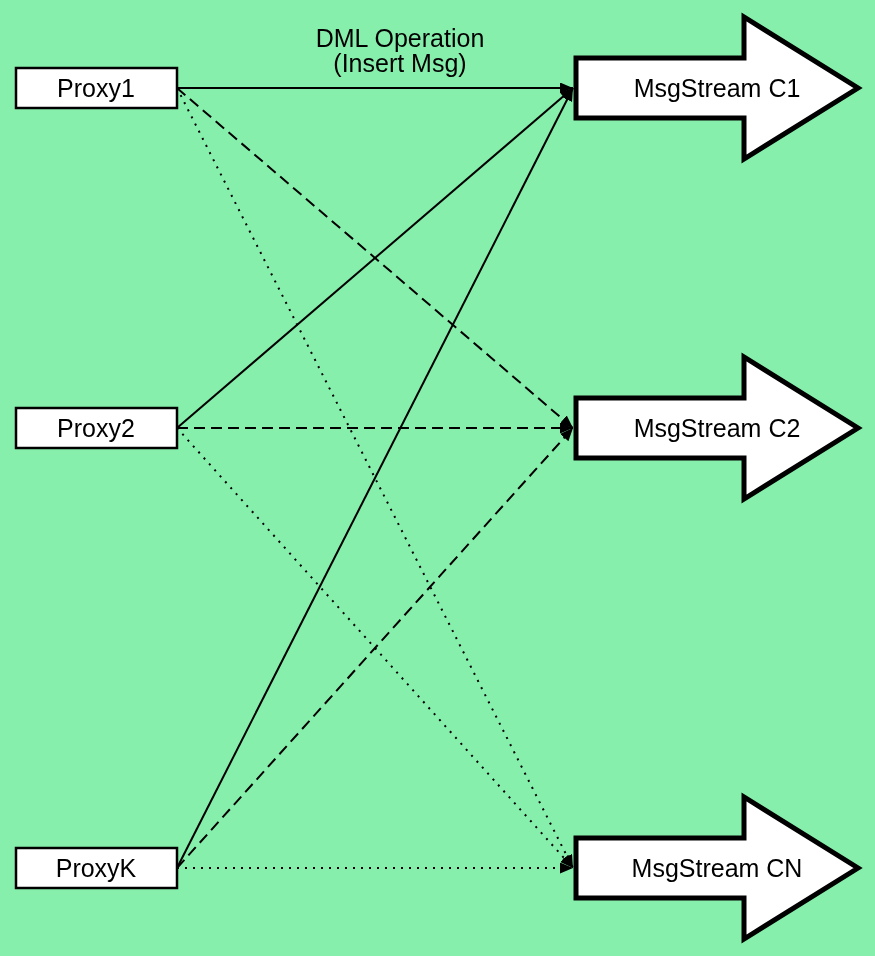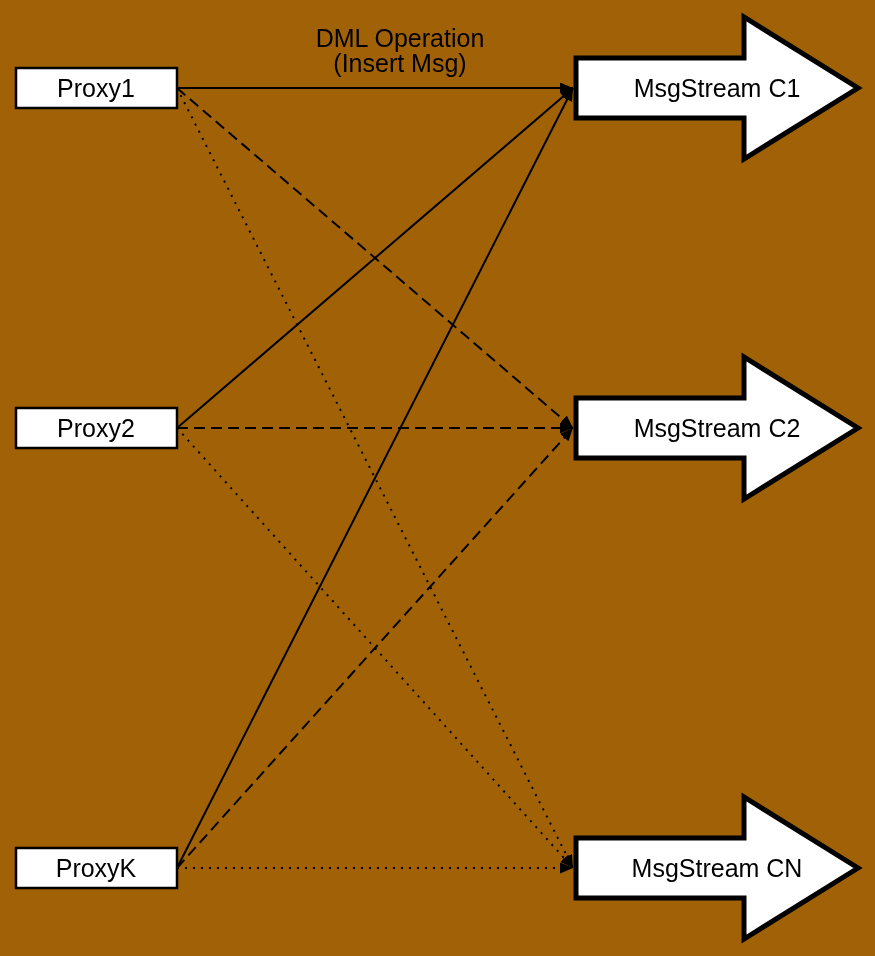--- a/index.html
+++ b/index.html
@@ -4,21 +4,21 @@
 <style>
   html, body {
     margin: 0;
     padding: 0;
     background: #ffffff;
   }
   #stage {
     position: relative;
     width: 875px;
     height: 956px;
-    background: #a16207;
+    background: #86efac;
     overflow: hidden;
   }
   svg text {
     font-family: "Liberation Sans", "DejaVu Sans", sans-serif;
     font-size: 25px;
     fill: #000000;
   }
   .node-label { text-anchor: middle; }
   .proxy-rect {
     fill: #ffffff;

